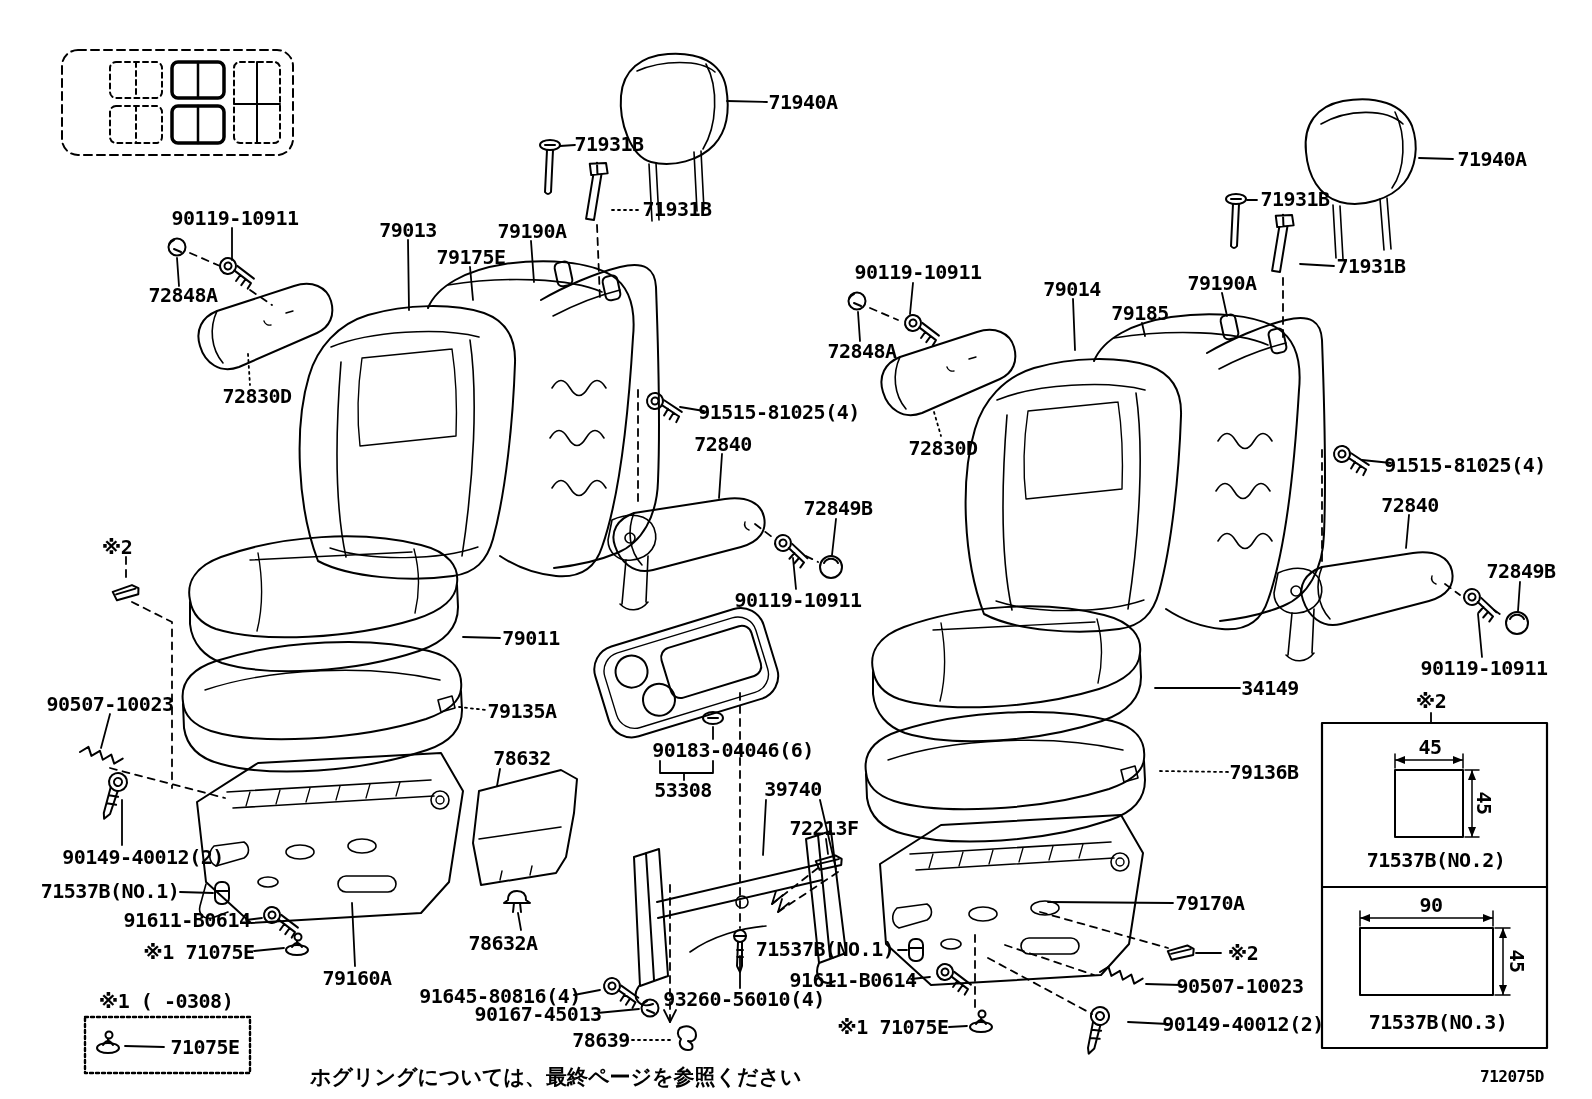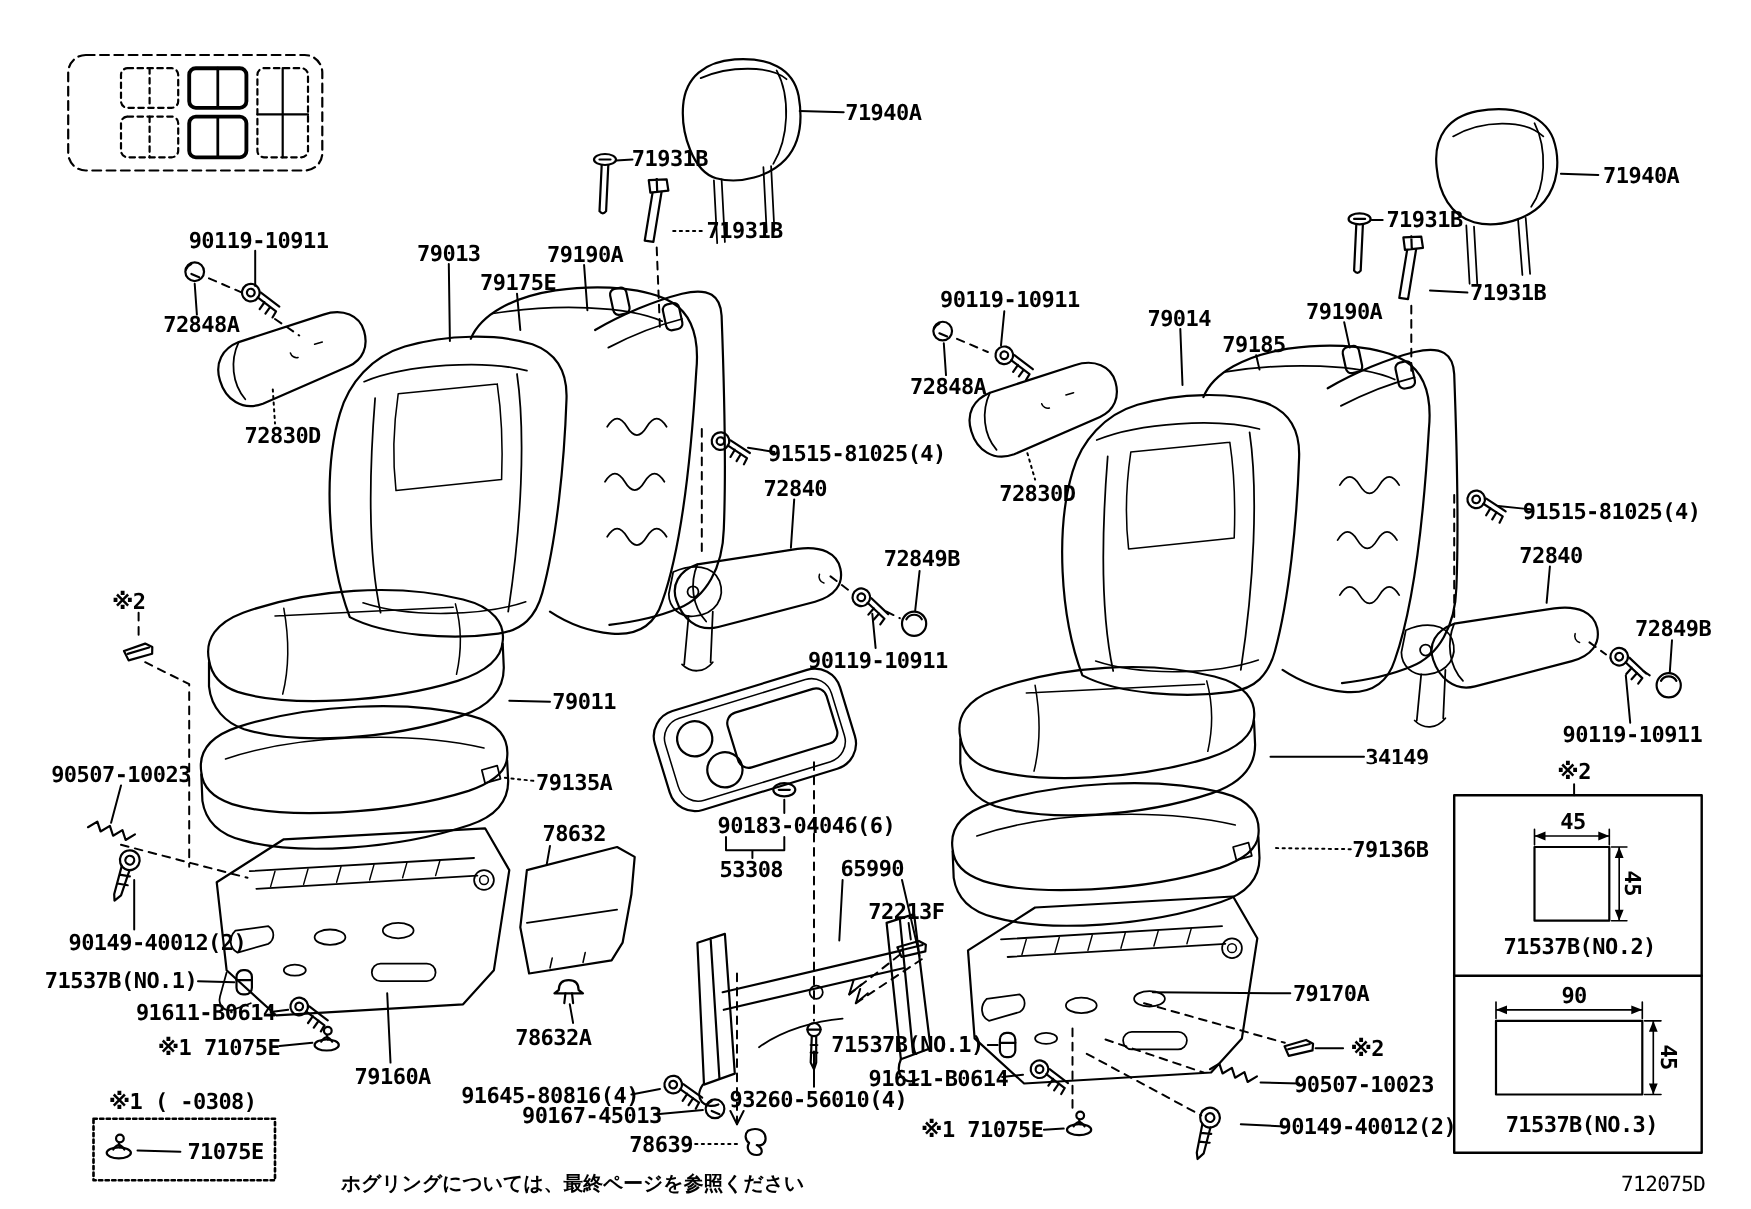--- a/index.html
+++ b/index.html
@@ -5,22 +5,22 @@
   html,body{margin:0;padding:0;background:#fff;}
   body{width:1592px;height:1099px;position:relative;overflow:hidden;
        font-family:"DejaVu Sans Mono","DejaVu Sans",monospace;}
   #stage{position:absolute;left:0;top:0;width:1592px;height:1099px;}
   #art{position:absolute;left:0;top:0;}
   #art *{vector-effect:non-scaling-stroke;}
   .lbl{position:absolute;transform:translate(-50%,-50%);font-weight:bold;
        font-size:20px;letter-spacing:-0.5px;white-space:nowrap;color:#000;line-height:1;}
   .lbl.rot{transform:translate(-50%,-50%) rotate(90deg);}
   .lbl.jp{font-family:"DejaVu Sans","Liberation Sans",sans-serif;font-weight:600;
-          font-size:18px;transform:translate(0,-50%);letter-spacing:0;}
-  .lbl.code{font-size:19px;font-weight:normal;}
+          font-size:21px;transform:translate(0,-50%);letter-spacing:0;}
+  .lbl.code{font-size:16px;font-weight:bold;}
 </style>
 </head>
 <body>
 
 <div id="stage">
 
 <svg id="art" width="1592" height="1099" viewBox="0 0 1592 1099" fill="none" stroke="#000" stroke-width="2" stroke-linecap="round" stroke-linejoin="round">
 
   <defs>
     <g id="sym-bolt-flat">
@@ -348,21 +348,21 @@
 <div class="lbl" style="left:723px;top:444px">72840</div>
 <div class="lbl" style="left:838px;top:508px">72849B</div>
 <div class="lbl" style="left:798px;top:600px">90119-10911</div>
 <div class="lbl" style="left:117px;top:547px">※2</div>
 <div class="lbl" style="left:531px;top:638px">79011</div>
 <div class="lbl" style="left:110px;top:704px">90507-10023</div>
 <div class="lbl" style="left:522px;top:711px">79135A</div>
 <div class="lbl" style="left:522px;top:758px">78632</div>
 <div class="lbl" style="left:733px;top:750px">90183-04046(6)</div>
 <div class="lbl" style="left:683px;top:790px">53308</div>
-<div class="lbl" style="left:793px;top:789px">65990</div>
+<div class="lbl" style="left:793px;top:789px">39740</div>
 <div class="lbl" style="left:824px;top:828px">72213F</div>
 <div class="lbl" style="left:143px;top:857px">90149-40012(2)</div>
 <div class="lbl" style="left:110px;top:891px">71537B(NO.1)</div>
 <div class="lbl" style="left:187px;top:920px">91611-B0614</div>
 <div class="lbl" style="left:199px;top:952px">※1 71075E</div>
 <div class="lbl" style="left:357px;top:978px">79160A</div>
 <div class="lbl" style="left:503px;top:943px">78632A</div>
 <div class="lbl" style="left:500px;top:996px">91645-80816(4)</div>
 <div class="lbl" style="left:538px;top:1014px">90167-45013</div>
 <div class="lbl" style="left:601px;top:1040px">78639</div>

